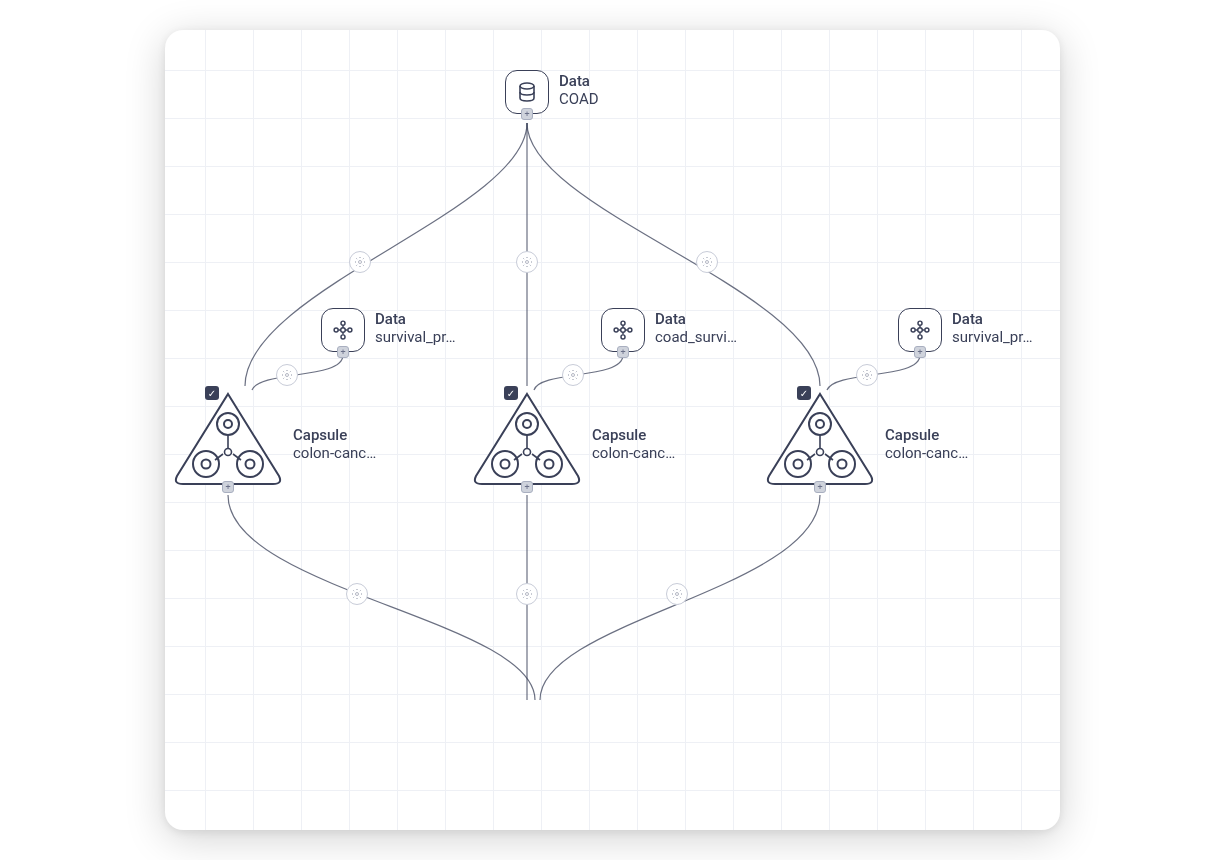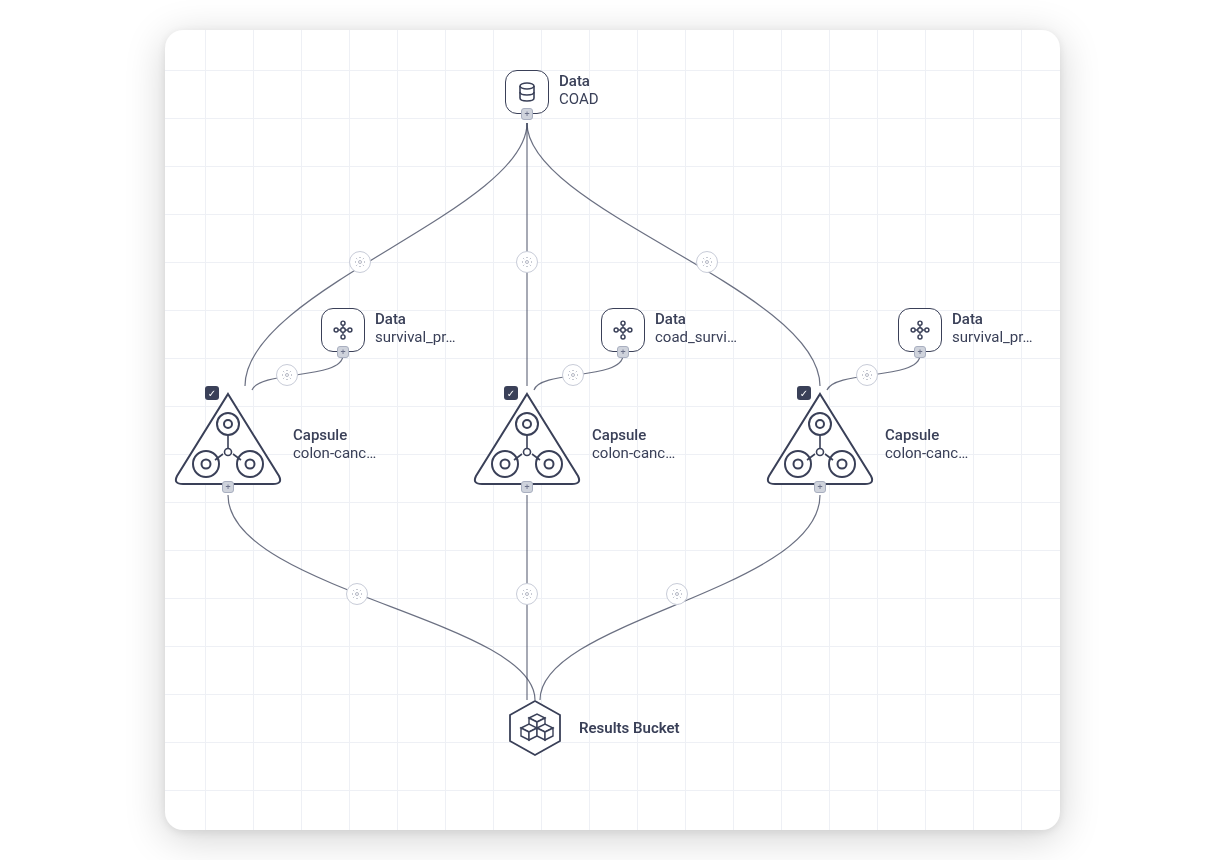--- a/index.html
+++ b/index.html
@@ -285,34 +285,14 @@
       </svg>
       <div class="capsule-port-in">✓</div>
       <div class="capsule-port-out">+</div>
     </div>
     <div class="node-text" style="padding-bottom:26px;">
       <div class="node-type">Capsule</div>
       <div class="node-title">colon-canc…</div>
     </div>
   </div>
 
-  <div class="node" style="left:340px; top:668px;">
-    <div class="hex-icon">
-      <svg width="60" height="60" viewBox="0 0 60 60">
-        <path d="M30 3 L55 17 V43 L30 57 L5 43 V17 Z" fill="#fff" stroke="#3a4058" stroke-width="1.8"></path>
-        <g stroke="#3a4058" stroke-width="1.4" fill="#fff">
-          <path d="M24 20 l8 -4 l8 4 l-8 4 z"></path>
-          <path d="M24 20 v8 l8 4 v-8 z"></path>
-          <path d="M40 20 v8 l-8 4 v-8 z"></path>
-          <path d="M16 30 l8 -4 l8 4 l-8 4 z"></path>
-          <path d="M16 30 v8 l8 4 v-8 z"></path>
-          <path d="M32 30 v8 l-8 4 v-8 z"></path>
-          <path d="M32 30 l8 -4 l8 4 l-8 4 z"></path>
-          <path d="M32 30 v8 l8 4 v-8 z"></path>
-          <path d="M48 30 v8 l-8 4 v-8 z"></path>
-        </g>
-      </svg>
-      
-    </div>
-    <div class="results-label">Results Bucket</div>
-  </div>
 
 </div>
 
 </body></html>

